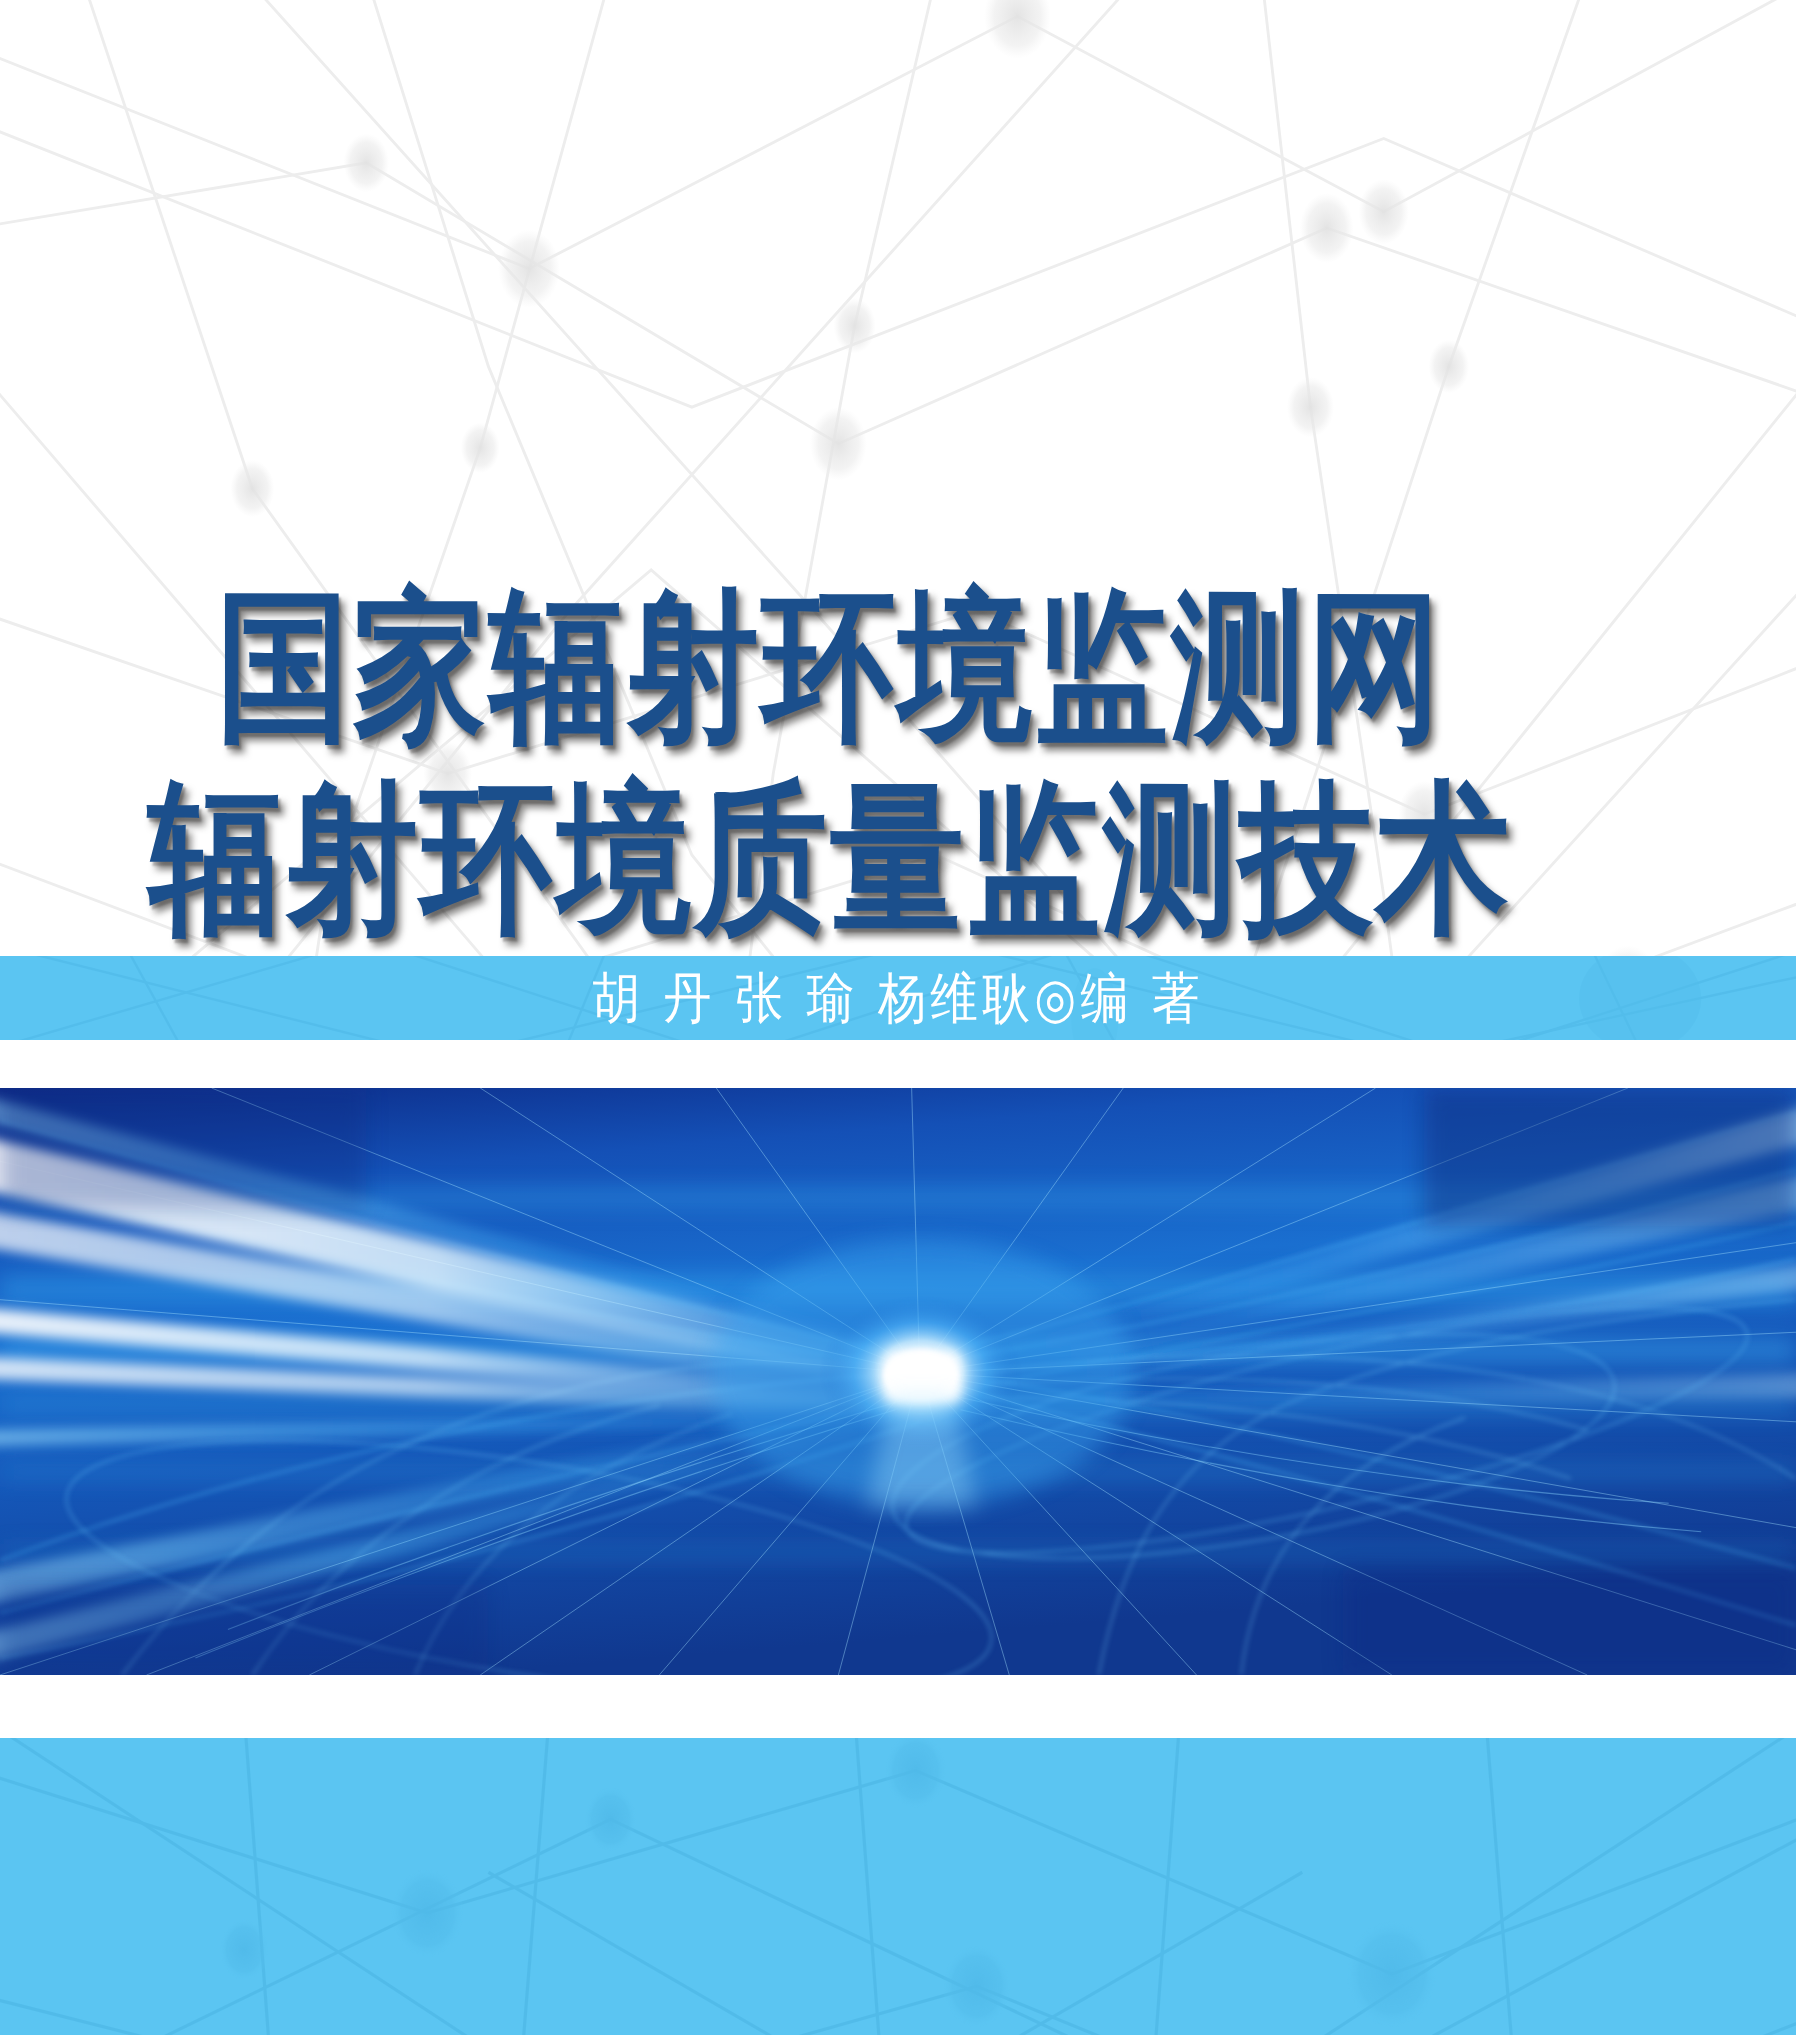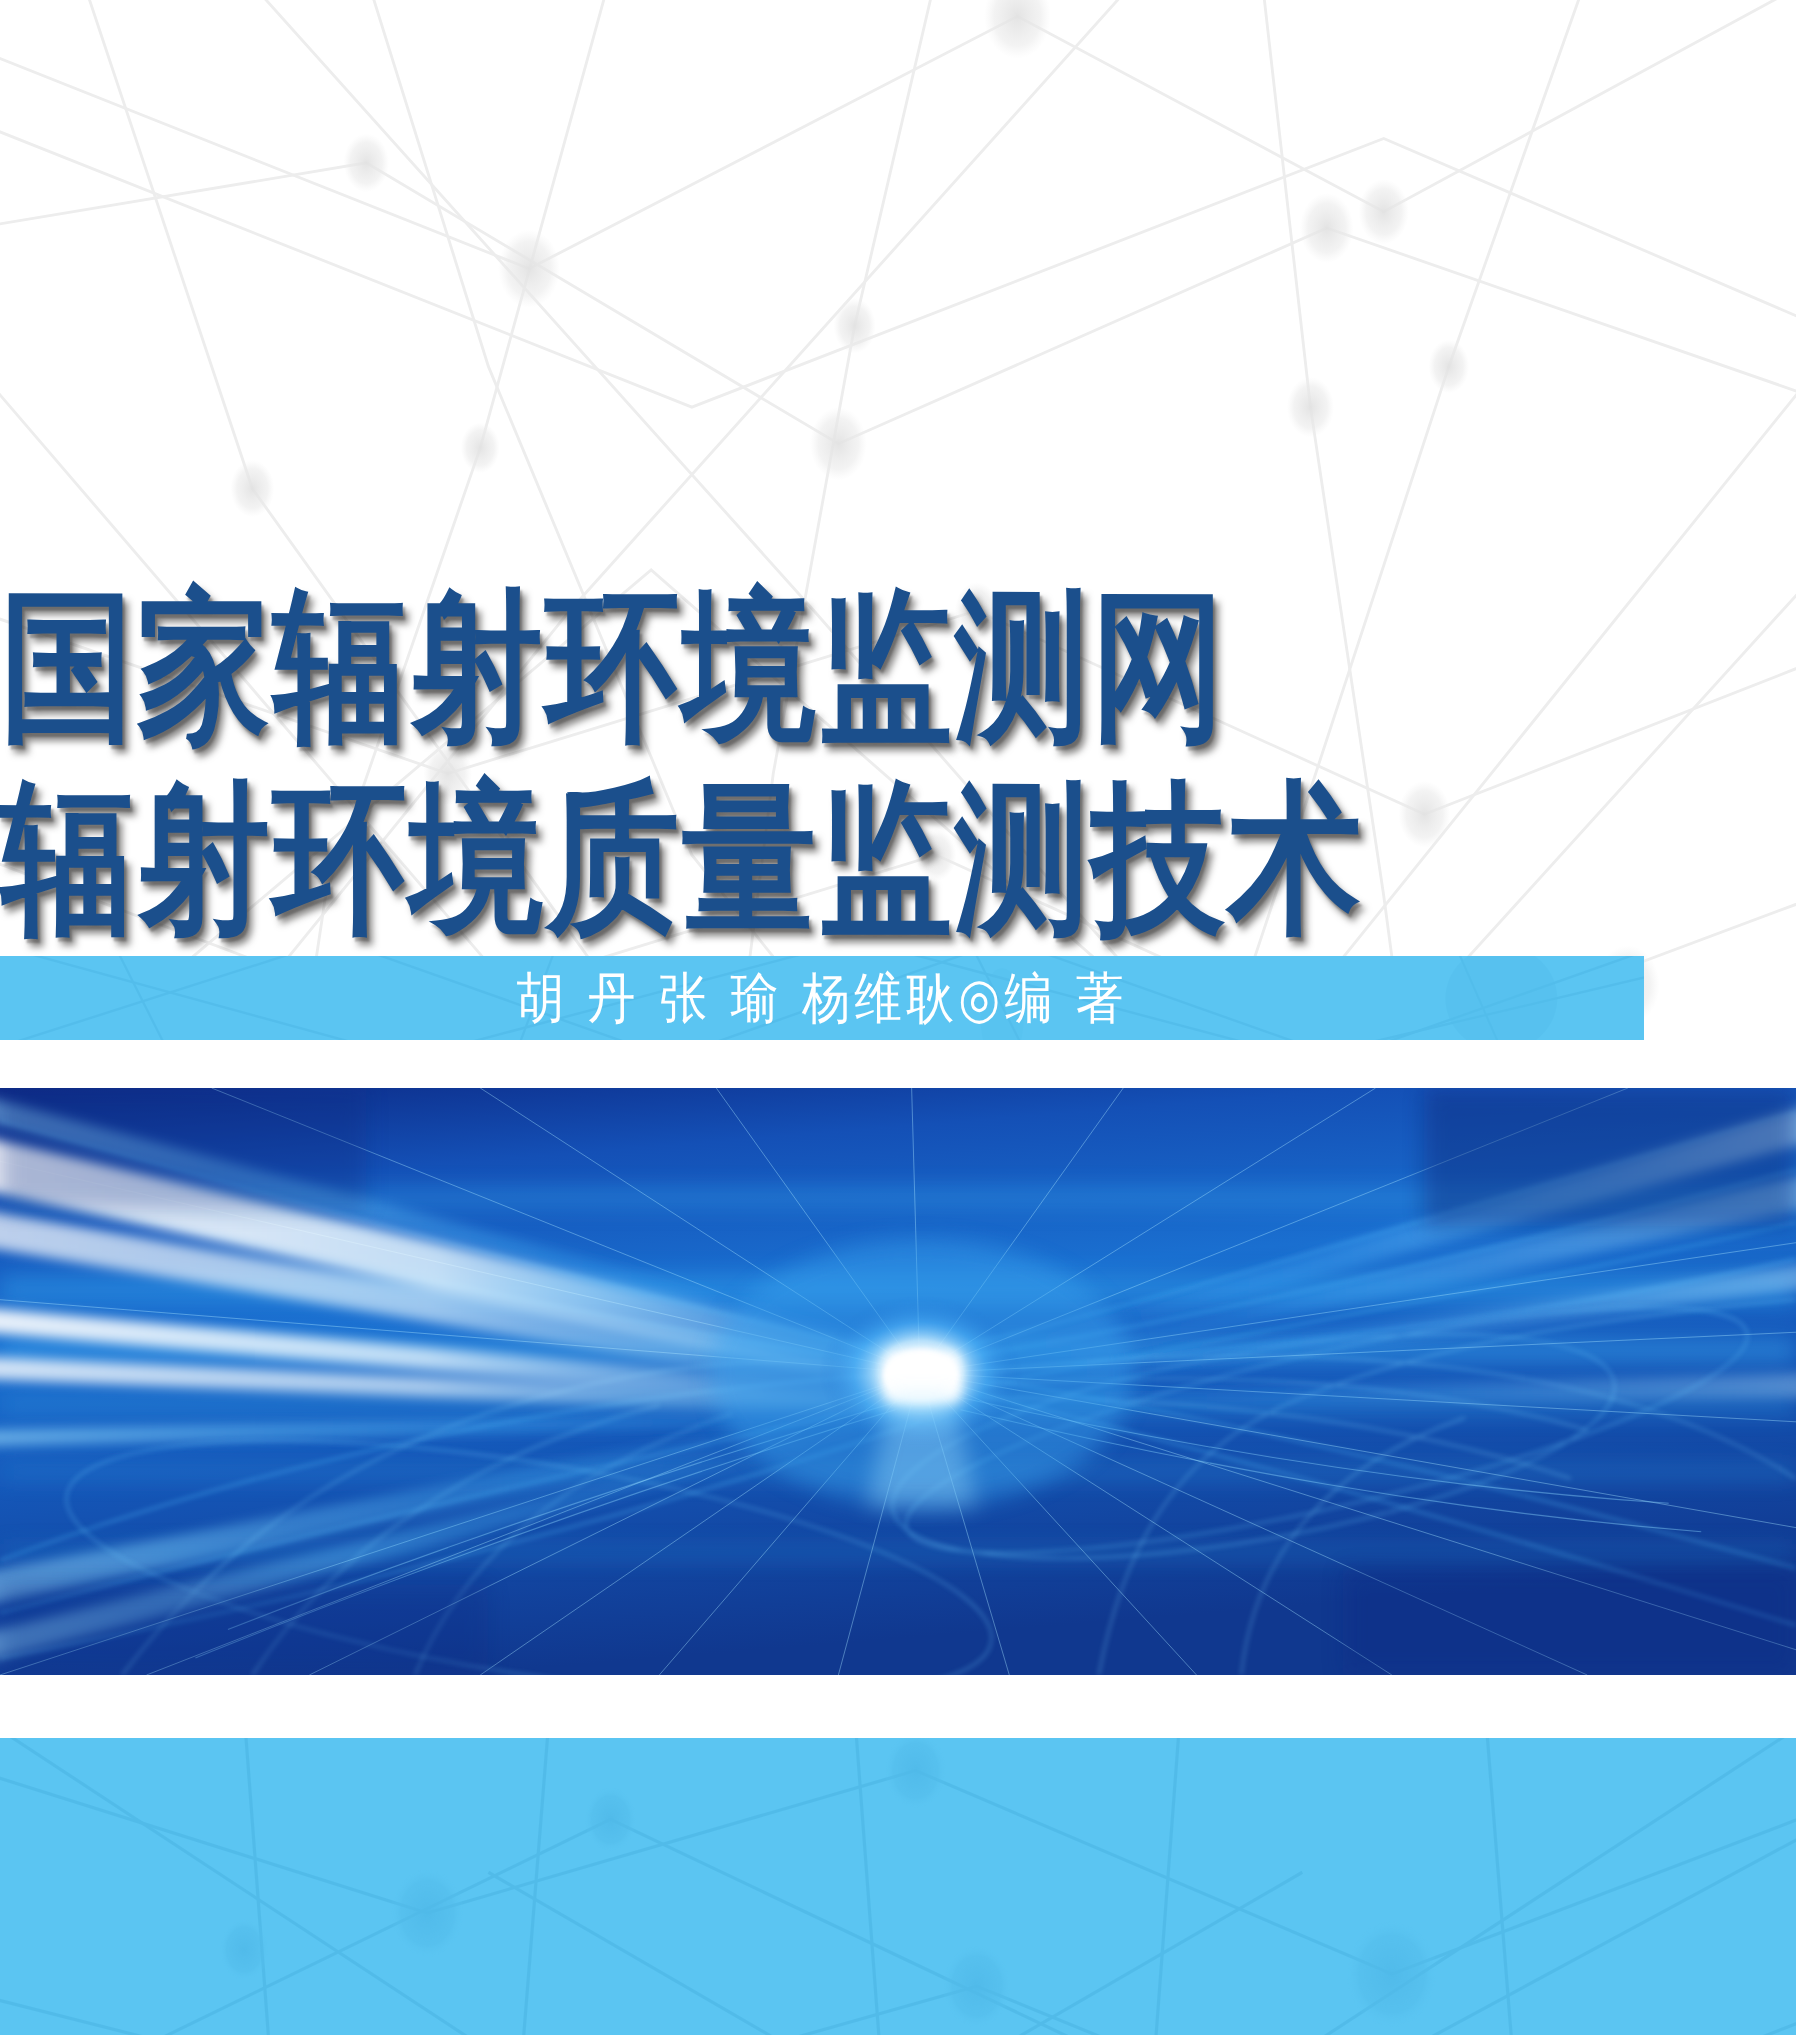--- a/index.html
+++ b/index.html
@@ -41,20 +41,21 @@
     z-index: 2;
   }
 
   
   #title-block {
     position: absolute;
     left: 0;
     top: 566px;
     width: 1660px;
     z-index: 4;
+    text-align: center;
   }
   .title-line {
     display: block;
     color: #1B4F8C;
     font-family: "DejaVu Sans", "Liberation Sans", sans-serif;
     font-weight: 700;
     font-size: 134px;
     line-height: 1.25;
     letter-spacing: 2.4px;
     white-space: nowrap;
@@ -66,21 +67,21 @@
   }
   .title-line.l2 {
     margin-top: 24.4px;
   }
 
   
   #author-band {
     position: absolute;
     left: 0;
     top: 956px;
-    width: 1644px;
+    width: 1796px;
     height: 85px;
     background: #5BC5F2;
     z-index: 5;
     display: flex;
     align-items: center;
     justify-content: center;
     overflow: hidden;
   }
   #author-text {
     color: #ffffff;

